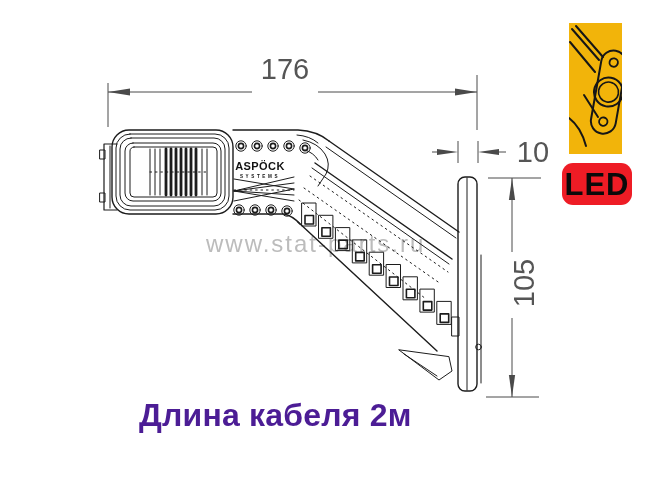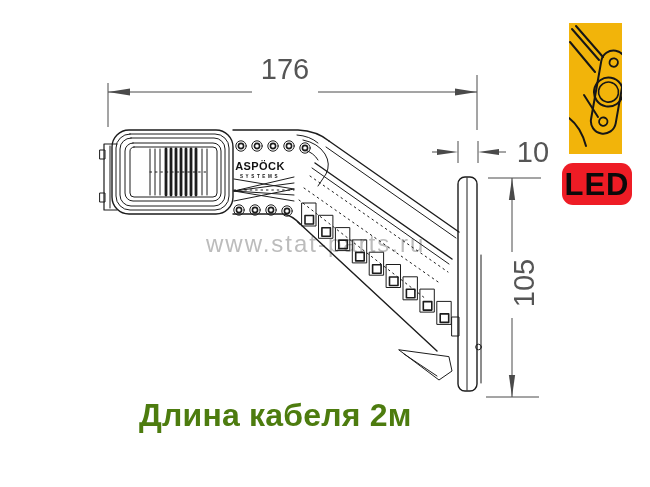--- a/index.html
+++ b/index.html
@@ -18,21 +18,21 @@
   .brand-text{fill:#111;font-weight:bold;font-size:11px;letter-spacing:0.4px;
               font-family:"Liberation Sans",sans-serif;}
   .brand-sub{fill:#111;font-size:4.6px;letter-spacing:2.6px;font-weight:bold;
              font-family:"Liberation Sans",sans-serif;}
   .watermark-text{fill:#bcbcbc;font-size:24px;letter-spacing:2px;
                   font-family:"Liberation Sans",sans-serif;}
   .icon-ln{stroke:#161616;fill:none;stroke-width:2;stroke-linecap:round;stroke-linejoin:round;}
   .led-text{fill:#0a0a0a;font-size:31px;font-weight:bold;letter-spacing:1px;
             font-family:"Liberation Sans",sans-serif;}
   .caption{position:absolute;left:139px;top:397px;font-size:32px;font-weight:bold;
-           color:#4d7c0f;font-family:"Liberation Sans",sans-serif;letter-spacing:0.2px;}
+           color:#4c1d95;font-family:"Liberation Sans",sans-serif;letter-spacing:0.2px;}
 </style>
 </head>
 <body>
 
 <div class="page">
 
 <svg width="650" height="487" viewBox="0 0 650 487">
 
   <text x="206" y="252" class="watermark-text">www.stat-parts.ru</text>
 

